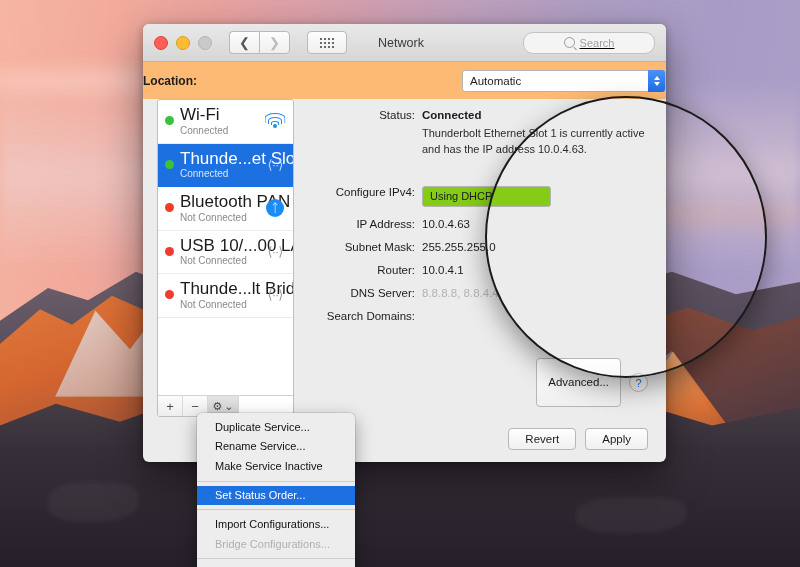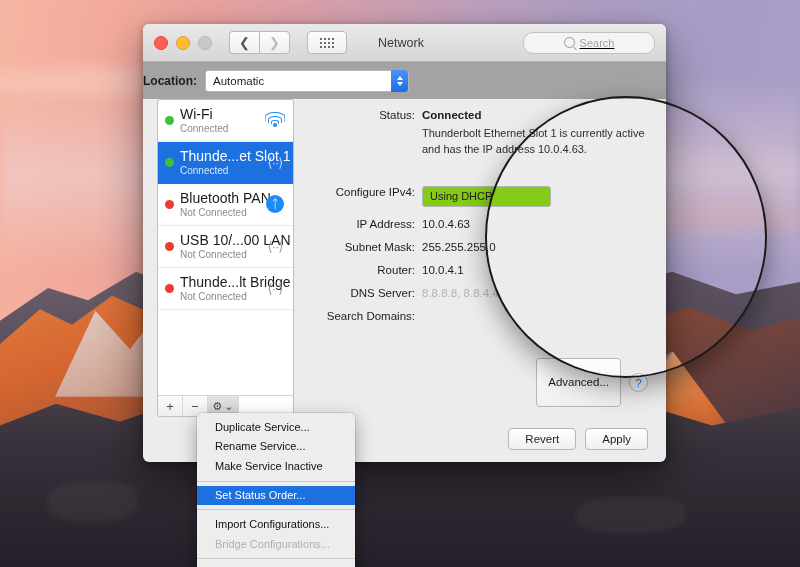--- a/index.html
+++ b/index.html
@@ -125,22 +125,22 @@
     margin-left:auto;width:130px;height:20px;border-radius:10px;
     background:#f4f4f4;border:1px solid #c2c2c2;
     display:flex;align-items:center;justify-content:center;gap:5px;
     position:relative;z-index:2;text-decoration:underline;
   }
   .searchbox .mag{width:9px;height:9px;border:1.3px solid #9a9a9a;border-radius:50%;position:relative;}
   .searchbox .mag::after{content:"";position:absolute;right:-3px;bottom:-2px;width:4px;height:1.3px;background:#9a9a9a;transform:rotate(45deg);}
   .search-ph{font-size:11px;color:#a0a0a0;}
 
   .locbar{
-    height:37px;display:flex;align-items:center;justify-content:flex-start;
-    background:#a3a3a3;gap:8px;
+    height:37px;display:flex;align-items:center;justify-content:space-between;
+    background:#fdba74;gap:8px;
   }
   .loc-label{font-size:12px;color:#1d1d1d;font-weight:700;}
   .loc-select{
     width:195px;height:20px;background:#fff;border:1px solid #b4b4b4;border-radius:3px;
     display:flex;align-items:center;padding-left:7px;font-size:11.5px;color:#1d1d1d;
     position:relative;
   }
   .loc-arrows{
     position:absolute;right:0;top:-1px;width:17px;height:22px;border-radius:0 3px 3px 0;
     background:linear-gradient(180deg,#4b92f7,#1d6fe8);
@@ -159,21 +159,21 @@
   }
   .svc{
     display:flex;align-items:center;gap:6px;padding:5px 7px 6px 7px;
     border-bottom:1px solid #ececec;position:relative;
   }
   .svc.sel{background:#1d70e0;border-bottom-color:#1d70e0;}
   .dot{width:9px;height:9px;border-radius:50%;flex:none;}
   .dot.green{background:#3dc13d;}
   .dot.red{background:#f03c2e;}
   .svc-txt{flex:1;min-width:0;}
-  .svc-name{font-size:14px;color:#1b1b1b;line-height:1.15;white-space:nowrap;overflow:hidden;}
+  .svc-name{font-size:17px;color:#1b1b1b;line-height:1.15;white-space:nowrap;overflow:hidden;}
   .svc-sub{font-size:10px;color:#8a8a8a;line-height:1.2;white-space:nowrap;}
   .svc.sel .svc-name{color:#fff;}
   .svc.sel .svc-sub{color:#d5e6fb;}
   .svc-icon{width:22px;height:18px;flex:none;display:flex;align-items:center;justify-content:center;}
 
   .wifi-arc{position:relative;width:19px;height:14px;}
   .wifi-arc span{
     position:absolute;left:50%;transform:translateX(-50%);
     border:1.6px solid #1b8cf5;border-bottom:none;border-radius:50% 50% 0 0;
   }

